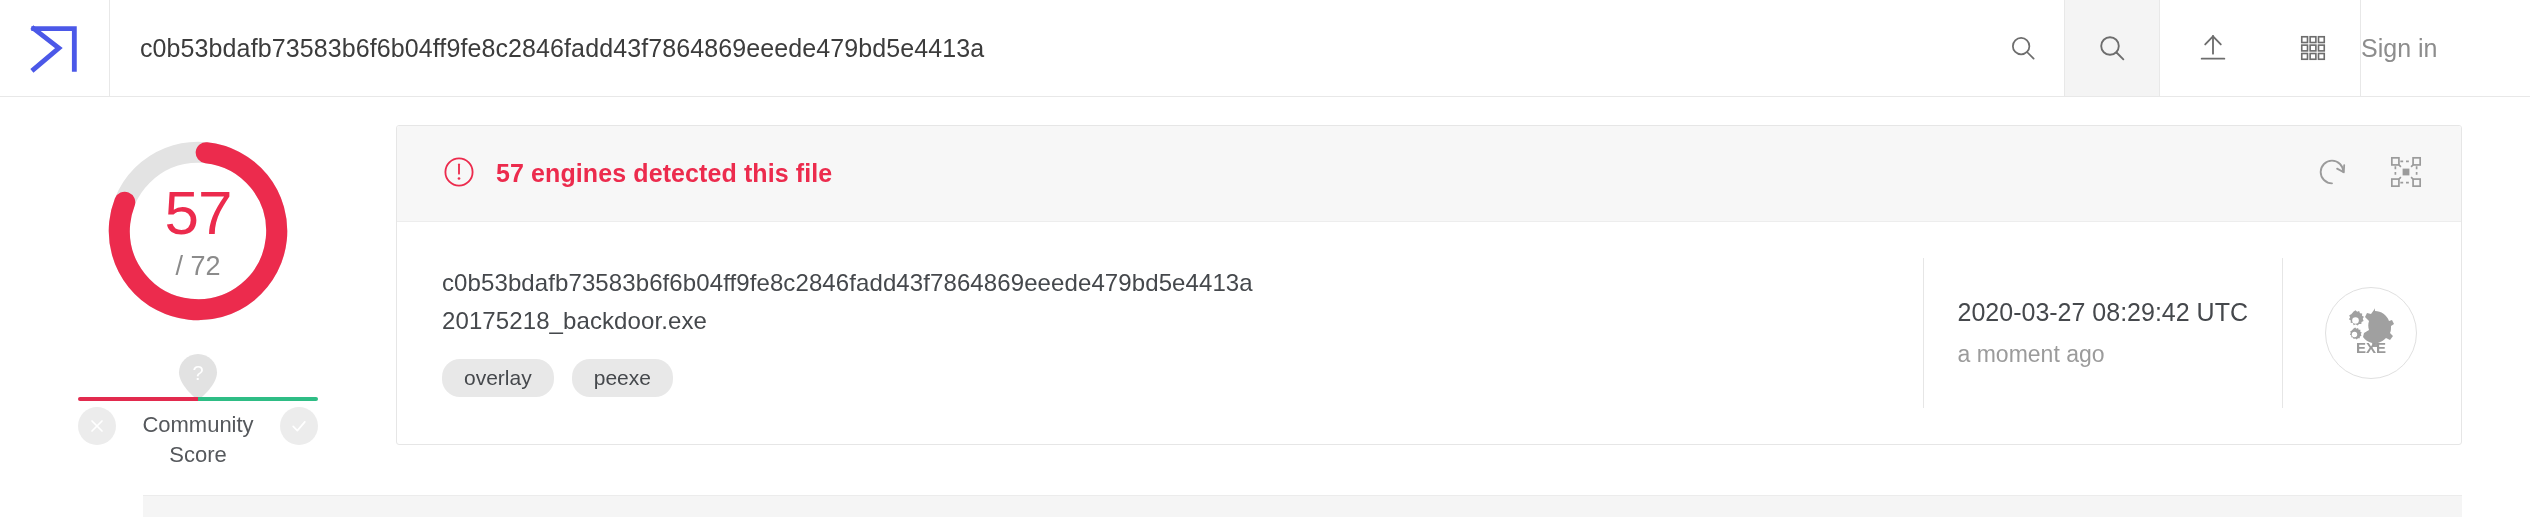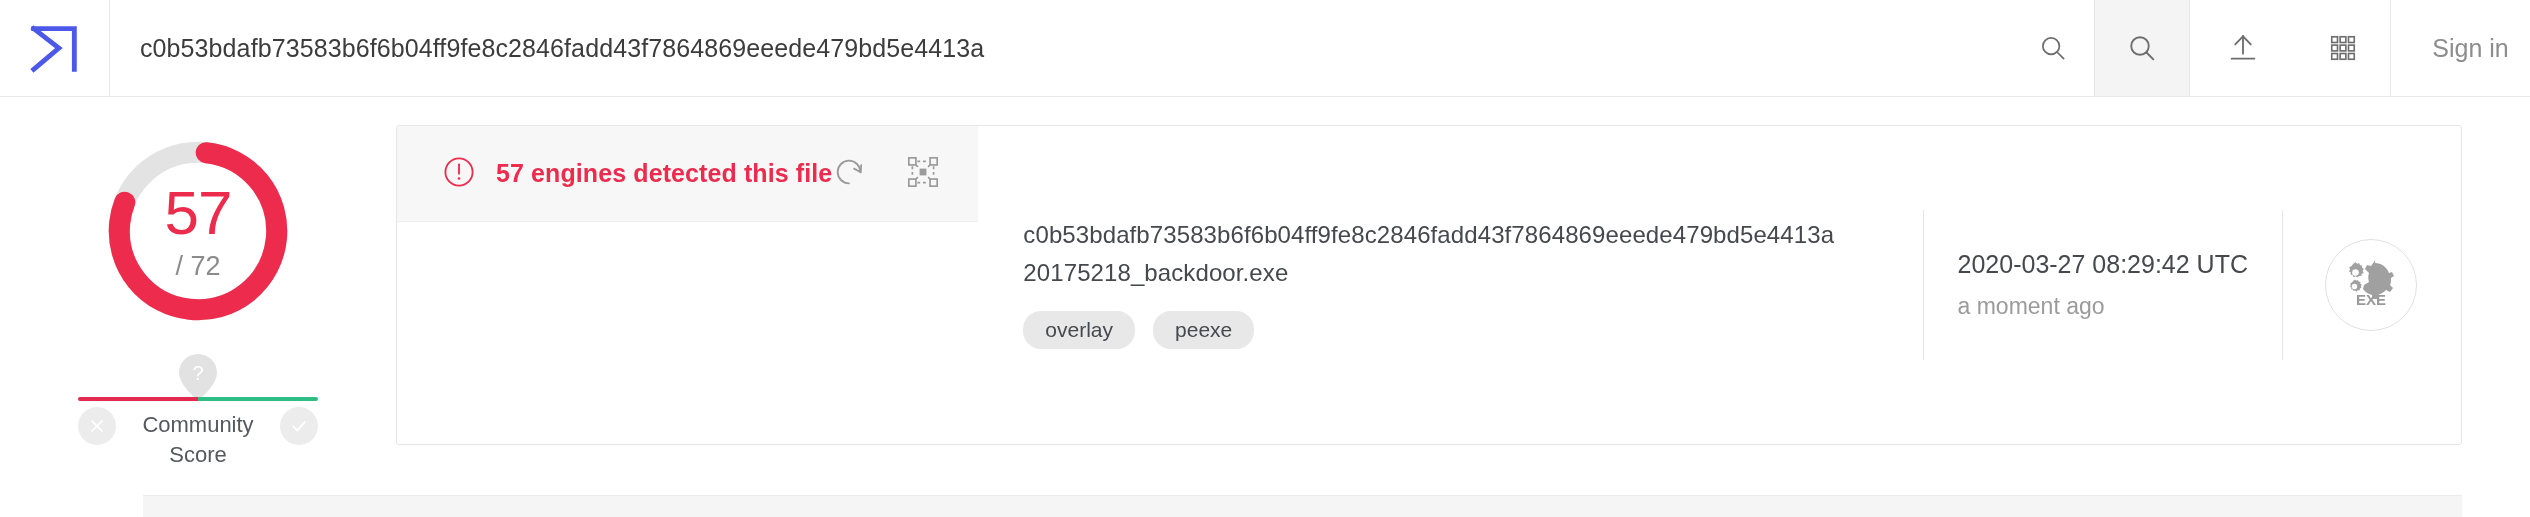--- a/index.html
+++ b/index.html
@@ -61,25 +61,24 @@
     display: flex;
     align-items: center;
     justify-content: center;
     color: #6d6d6d;
     border-right: 1px solid #e8e8e8;
   }
   .hdr-btn.shaded { background: #f4f4f4; }
   .hdr-btn.noborder { border-right: none; }
   .hdr-btn.wide { width: 105px; }
   .signin-cell {
-    width: 140px;
-    display: flex;
-    align-items: center;
-    justify-content: center;
-    padding-left: 20px;
+    width: 170px;
+    display: flex;
+    align-items: center;
+    justify-content: flex-start;
     font-size: 25px;
     color: #8d8d8d;
     border-left: 1px solid #e8e8e8;
   }
   .icon-svg { display: block; }
 
   
   .body-wrap {
     display: flex;
     padding: 28px 0 0 0;
@@ -172,21 +171,21 @@
 
   
   .card {
     flex: 1;
     margin-right: 68px;
     border: 1px solid #e6e6e6;
     border-radius: 3px;
     background: #ffffff;
     height: 320px;
     display: flex;
-    flex-direction: row;
+    flex-direction: column;
     overflow: hidden;
   }
   .card-banner {
     height: 96px;
     background: #f7f7f7;
     border-bottom: 1px solid #ededed;
     display: flex;
     align-items: center;
     padding: 0 38px 0 45px;
   }

